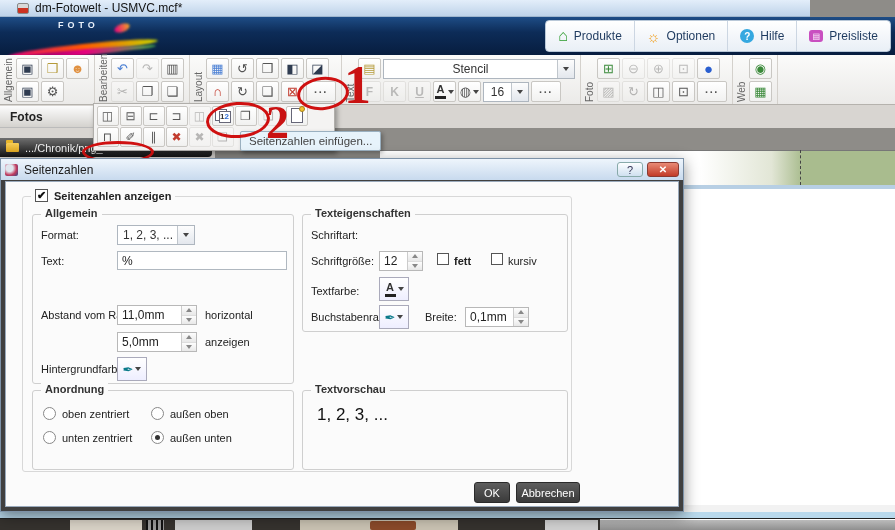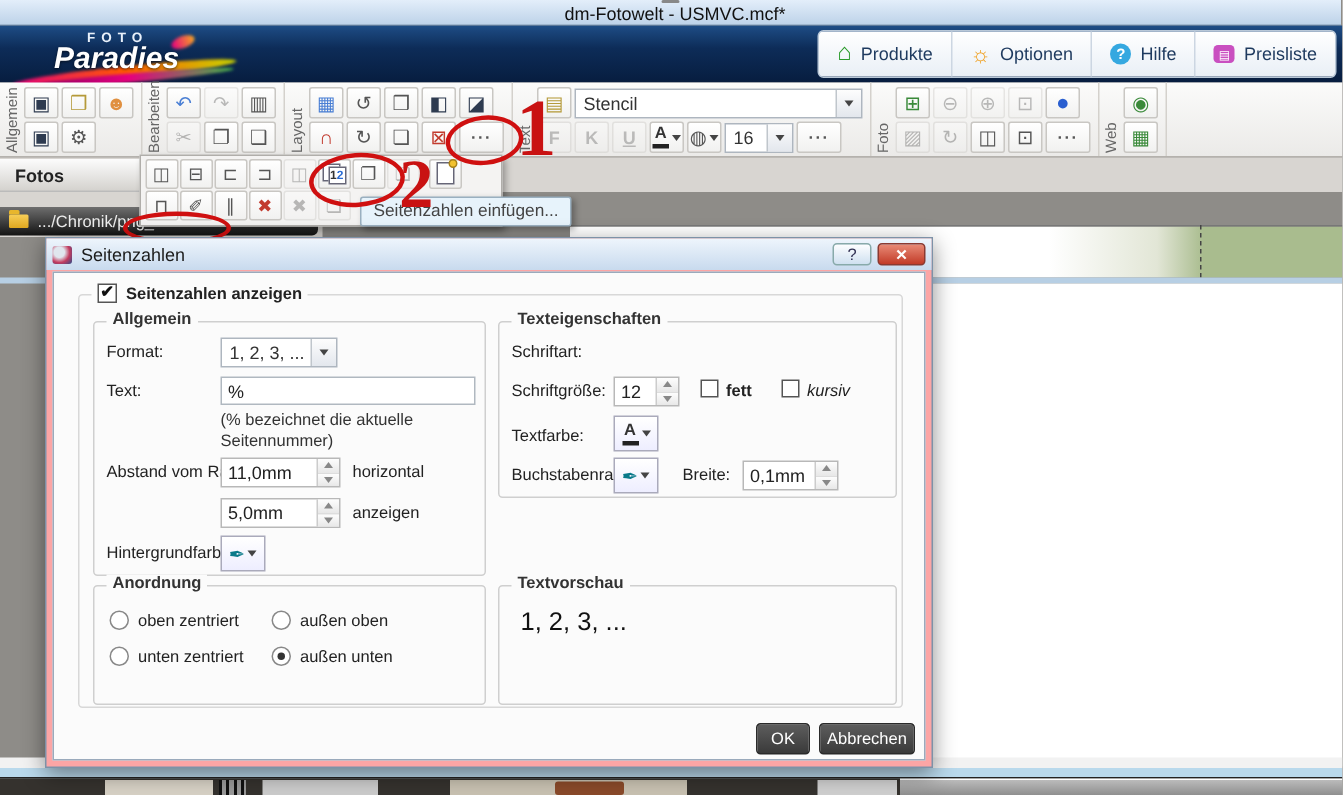--- a/index.html
+++ b/index.html
@@ -1,23 +1,23 @@
 <!DOCTYPE html>
 <html><head>
 <meta charset="utf-8">
 <style>
   * { box-sizing: border-box; margin: 0; padding: 0; }
   body { font-family: "Liberation Sans", sans-serif; }
   .screen { position: relative; width: 895px; height: 530px; overflow: hidden;
             background: #8e8c88; font-size: 11px; color: #222; }
 
   
-  .titlebar { position: absolute; left:0; top:0; width:894px; height:17px;
+  .titlebar { position: absolute; left:0; top:0; width:810px; height:17px;
     background: linear-gradient(#e3eefa,#bed3e9); display:flex; align-items:center;
-    padding-left:6px; border-bottom:1px solid #9fb6ce;flex-direction:column; }
+    padding-left:17px; border-bottom:1px solid #9fb6ce; }
   .app-ico { width:12px; height:11px; margin-right:6px; border:1px solid #888;
     background: linear-gradient(#d8d8d8 45%, #cc3322 45%); border-radius:2px; }
   .titlebar .ttl { font-size:12px; color:#111; }
 
   
   .brandbar { position:absolute; left:0; top:17px; width:895px; height:38px;
     background: linear-gradient(#1e4d86 0%, #0d2c58 40%, #071d3f 100%); }
   .logo { position:absolute; left:28px; top:1px; width:130px; height:36px; }
   .logo .foto { position:absolute; left:30px; top:2px; font-size:9px; font-weight:bold;
     letter-spacing:4px; color:#e8f0fa; }
@@ -68,21 +68,21 @@
   .btn.wide { width:30px; letter-spacing:1px; font-size:11px; font-weight:bold; }
   .dis { opacity:.38; }
   .c-blue{color:#4a7fd4}.c-red{color:#c23b2e}.c-dark{color:#2e3b50}
   .c-orange{color:#e09040}.c-green{color:#3a8a3a}.c-yell{color:#b59a3a}
   .c-sphere{color:#2a5fd0;font-size:15px}
   .mini-arrow { width:0;height:0;border-left:3.5px solid transparent;
     border-right:3.5px solid transparent;border-top:4px solid #444; }
   .combo { display:flex; align-items:center; background:#fff; border:1px solid #aeb6bf;
     height:20px; }
   .combo .val { flex:1; padding:0 5px; font-size:12px; color:#333; white-space:nowrap;
-    overflow:hidden; }
+    overflow:hidden;text-align:center; }
   .combo .drop { width:17px; height:100%; display:flex; align-items:center; justify-content:center;
     background:linear-gradient(#fdfdfd,#e3e7ed); border-left:1px solid #c0c6cc; }
   .stencil-combo { width:192px; margin:1px; }
   .size-combo { width:46px; margin:1px; }
   .lett { font-size:12px; font-weight:bold; color:#666; }
   .u-line { text-decoration:underline; }
   .a-color { display:flex; flex-direction:column; align-items:center; line-height:1; }
   .a-color .bar { width:11px; height:3px; background:#222; margin-top:1px; }
 
   
@@ -137,22 +137,22 @@
   .pg-flag-icon .dot { position:absolute; right:-3px; top:-3px; width:6px; height:6px;
     border-radius:50%; background:#f2c230; border:1px solid #a8821a; }
   .popup-sep { width:5px; }
 
   
   .tooltip { position:absolute; left:240px; top:131px; z-index:35; background:#e7f3fb;
     border:1px solid #9ab0c0; border-radius:2px; box-shadow:2px 2px 4px rgba(0,0,0,.3);
     padding:3px 8px; font-size:11.5px; color:#444; white-space:nowrap; }
 
   
-  .dialog { position:absolute; left:0; top:158px; width:592px; height:354px; z-index:50;
-    background:#fca5a5; border:1px solid #7d92a8; box-shadow:0 4px 14px rgba(0,0,0,.45);margin-left:30px; }
+  .dialog { position:absolute; left:0; top:158px; width:684px; height:354px; z-index:50;
+    background:#404040; border:1px solid #7d92a8; box-shadow:0 4px 14px rgba(0,0,0,.45); }
   .dlg-title { height:21px; display:flex; align-items:center; padding:0 4px;
     background:linear-gradient(#eef5fc,#c8daee); font-size:12px; color:#1c1c1c; }
   .dlg-ico { width:13px; height:12px; margin-right:6px; border-radius:2px;
     background:radial-gradient(circle at 35% 35%, #e0e6ee 30%, #c23b5e 60%, #2a4a88 100%); }
   .dlg-title .spacer { flex:1; }
   .dlg-help { width:26px; height:15px; border:1px solid #8aa; border-radius:3px;
     background:linear-gradient(#fdfeff,#cfe0f0); font-size:11px; color:#335;
     display:flex; align-items:center; justify-content:center; margin-right:4px; }
   .dlg-close { width:32px; height:15px; border:1px solid #8a3a32; border-radius:3px;
     background:linear-gradient(#e88a76,#c23b28); color:#fff; font-size:10px; font-weight:bold;
@@ -214,21 +214,20 @@
     <div class="app-ico"></div>
     <span class="ttl">dm-Fotowelt - USMVC.mcf*</span>
   </div>
 
   <div class="brandbar">
     <div class="logo">
       <div class="swoosh1"></div>
       <div class="swoosh2"></div>
       <div class="swoosh3"></div>
       <span class="foto">FOTO</span>
-      <span class="paradies">Paradies</span>
     </div>
     <div class="navbar">
       <div class="nav-item">
         <span class="gly g-home">⌂</span>
         <span>Produkte</span>
       </div>
       <div class="nav-item">
         <span class="gly g-gear">☼</span>
         <span>Optionen</span>
       </div>
@@ -458,24 +457,20 @@
         <div class="combo" style="position:absolute;left:84px;top:10px;width:78px">
           <span class="val">1, 2, 3, ...</span>
           <span class="drop">
               <span class="mini-arrow"></span>
             </span>
         </div>
         <span class="lbl" style="left:8px;top:40px">Text:</span>
         <div class="input" style="left:84px;top:36px;width:170px">
           <span>%</span>
         </div>
-        <div class="note" style="left:84px;top:58px">
-          <div>(% bezeichnet die aktuelle</div>
-          <div>Seitennummer)</div>
-        </div>
         <span class="lbl" style="left:8px;top:94px">Abstand vom Rand:</span>
         <div class="spinbox" style="left:84px;top:90px;width:80px">
           <span class="spin-val">11,0mm</span>
           <span class="spin-btns">
               <span class="spin-up">
                 <span class="tri-up"></span>
               </span>
               <span class="spin-dn">
                 <span class="tri-dn"></span>
               </span>
@@ -512,21 +507,21 @@
                 <span class="tri-up"></span>
               </span>
               <span class="spin-dn">
                 <span class="tri-dn"></span>
               </span>
             </span>
         </div>
         <span class="cb small" style="position:absolute;left:134px;top:38px"></span>
         <span class="lbl" style="left:151px;top:40px;font-weight:bold">fett</span>
         <span class="cb small" style="position:absolute;left:188px;top:38px"></span>
-        <span class="lbl" style="left:205px;top:40px;font-style:italic">kursiv</span>
+        <span class="lbl" style="left:205px;top:40px;">kursiv</span>
         <span class="lbl" style="left:8px;top:70px">Textfarbe:</span>
         <div class="color-btn" style="left:76px;top:62px">
           <span class="a-color">
             <span style="font-size:11px;font-weight:bold;color:#333">A</span>
             <span class="bar"></span>
           </span>
           <span class="mini-arrow"></span>
         </div>
         <span class="lbl" style="left:8px;top:96px">Buchstabenrand:</span>
         <div class="color-btn" style="left:76px;top:90px">

